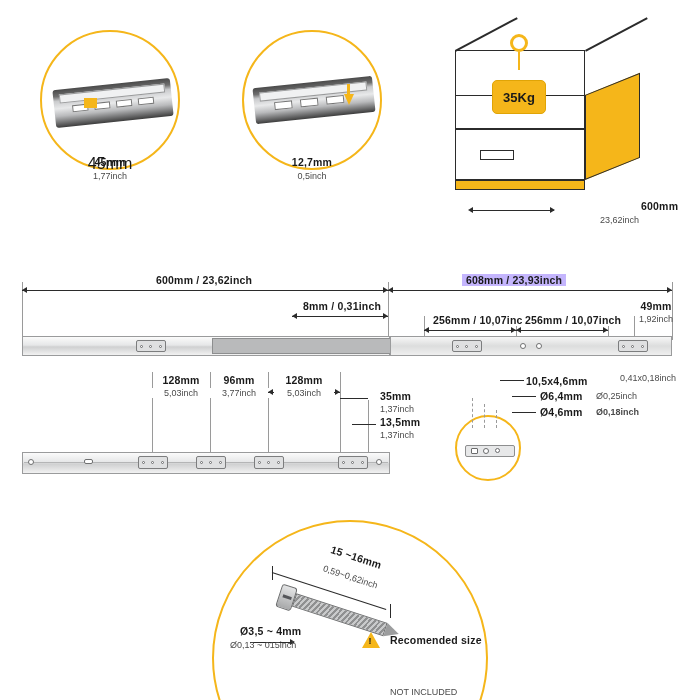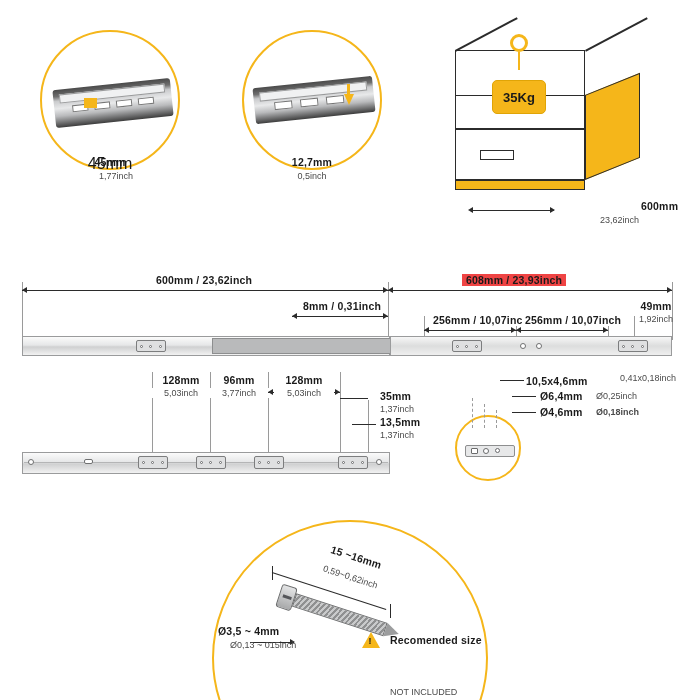--- a/index.html
+++ b/index.html
@@ -110,21 +110,21 @@
     <div class="abs" style="left:18px;top:17px;width:16px;height:7px;background:#fff;border:1px solid #777;"></div>
     <div class="abs" style="left:40px;top:17px;width:16px;height:7px;background:#fff;border:1px solid #777;"></div>
     <div class="abs" style="left:62px;top:17px;width:16px;height:7px;background:#fff;border:1px solid #777;"></div>
     <div class="abs" style="left:84px;top:17px;width:16px;height:7px;background:#fff;border:1px solid #777;"></div>
   </div>
 
   <div class="abs" style="left:42px; top:66px; width:13px; height:10px; background:#f5b61a;"></div>
 </div>
 <div class="abs center" style="left:70px; top:155px; width:80px;">45mm</div>
 <div class="abs center dim-main" style="left:70px; top:156px; width:80px;">45mm</div>
-<div class="abs center dim-sub" style="left:76px; top:171px; width:80px;">1,77inch</div>
+<div class="abs center dim-sub" style="left:70px; top:171px; width:80px;">1,77inch</div>
 
 <div class="abs circle" style="left:242px; top:30px; width:140px; height:140px;">
   <div class="rail-photo" style="left:10px; top:50px; width:120px; height:36px; transform:rotate(-6deg);">
     <div class="abs" style="left:6px;top:5px;right:6px;height:9px;background:#f0f1f2;border:1px solid #9a9b9c;"></div>
     <div class="abs" style="left:20px;top:16px;width:18px;height:8px;background:#fff;border:1px solid #777;"></div>
     <div class="abs" style="left:46px;top:16px;width:18px;height:8px;background:#fff;border:1px solid #777;"></div>
     <div class="abs" style="left:72px;top:16px;width:18px;height:8px;background:#fff;border:1px solid #777;"></div>
   </div>
   <div class="abs" style="left:100px; top:62px; width:7px; height:0;
               border-left:5px solid transparent;border-right:5px solid transparent;border-top:11px solid #f5b61a;"></div>
@@ -167,21 +167,21 @@
 <div class="abs mvert" style="left:672px; top:282px; height:58px;"></div>
 
 <div class="abs mline" style="left:22px; top:290px; width:366px;"></div>
 <div class="abs arrowL" style="left:22px; top:287px;"></div>
 <div class="abs arrowR" style="left:383px; top:287px;"></div>
 <div class="abs dim-main" style="left:152px; top:274px; background:#fff; padding:0 4px;">600mm / 23,62inch</div>
 
 <div class="abs mline" style="left:388px; top:290px; width:284px;"></div>
 <div class="abs arrowL" style="left:388px; top:287px;"></div>
 <div class="abs arrowR" style="left:667px; top:287px;"></div>
-<div class="abs dim-main" style="left:462px; top:274px; background:#ef4444; padding:0 4px;">608mm / 23,93inch</div>
+<div class="abs dim-main" style="left:462px; top:274px; background:#c4b5fd; padding:0 4px;">608mm / 23,93inch</div>
 
 <div class="abs mline" style="left:292px; top:316px; width:96px;"></div>
 <div class="abs arrowL" style="left:292px; top:313px;"></div>
 <div class="abs arrowR" style="left:383px; top:313px;"></div>
 <div class="abs dim-main" style="left:300px; top:300px; background:#fff; padding:0 3px;">8mm / 0,31inch</div>
 
 <div class="abs mvert" style="left:424px; top:316px; height:24px;"></div>
 <div class="abs mvert" style="left:516px; top:316px; height:24px;"></div>
 <div class="abs mvert" style="left:608px; top:316px; height:24px;"></div>
 <div class="abs mvert" style="left:634px; top:316px; height:24px;"></div>
@@ -313,18 +313,18 @@
   <div class="abs tick" style="left:58px; top:44px; height:14px;"></div>
   <div class="abs tick" style="left:176px; top:82px; height:14px;"></div>
 
   <div class="abs mline" style="left:36px; top:120px; width:44px;"></div>
   <div class="abs arrowR" style="left:76px; top:117px;"></div>
 </div>
 
 <div class="abs dim-main" style="left:330px; top:551px; transform:rotate(18deg);">15 ~16mm</div>
 <div class="abs dim-sub" style="left:322px; top:572px; transform:rotate(18deg);">0,59~0,62inch</div>
 
-<div class="abs dim-main" style="left:218px; top:625px;">Ø3,5 ~ 4mm</div>
+<div class="abs dim-main" style="left:240px; top:625px;">Ø3,5 ~ 4mm</div>
 <div class="abs dim-sub" style="left:230px; top:640px;">Ø0,13 ~ 015inch</div>
 
 <div class="abs warn-tri" style="left:362px; top:632px;"></div>
 <div class="abs dim-main" style="left:390px; top:634px;">Recomended size</div>
 <div class="abs dim-sub" style="left:390px; top:687px;text-align:center;">NOT INCLUDED</div>
 
 </body></html>

